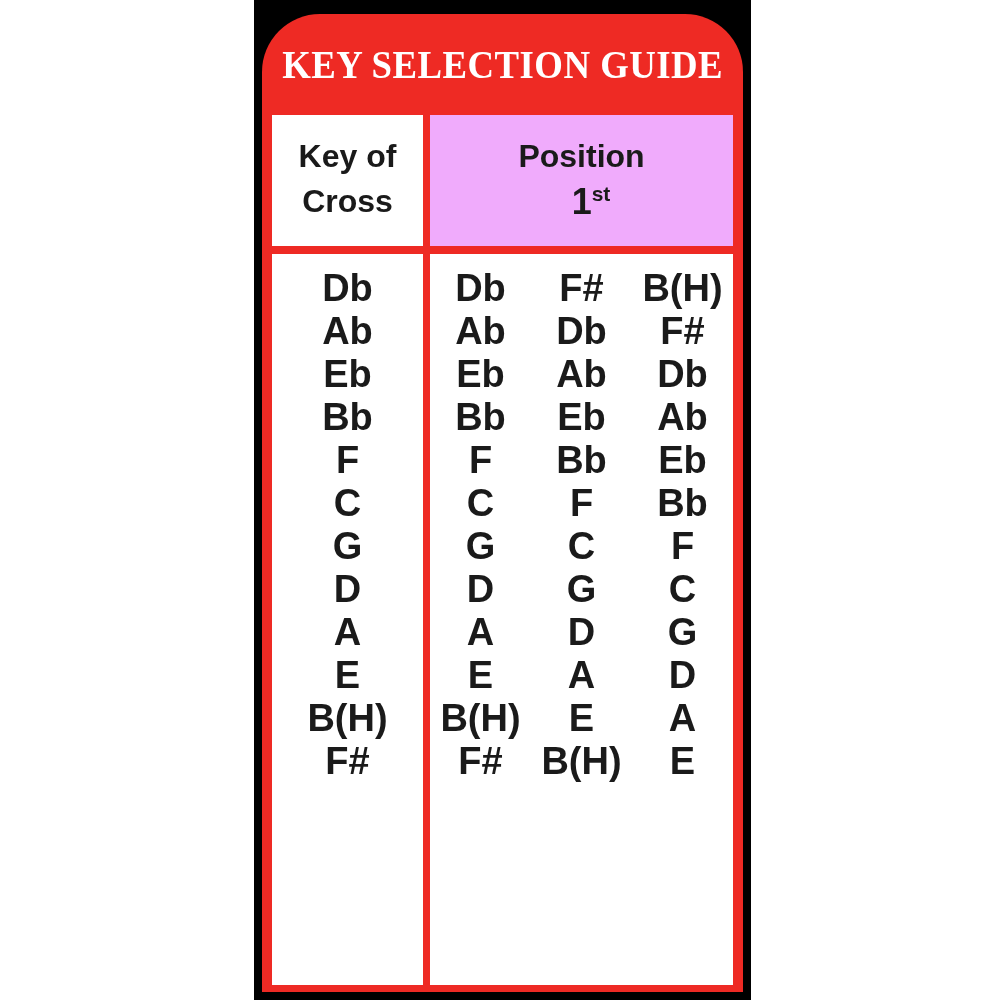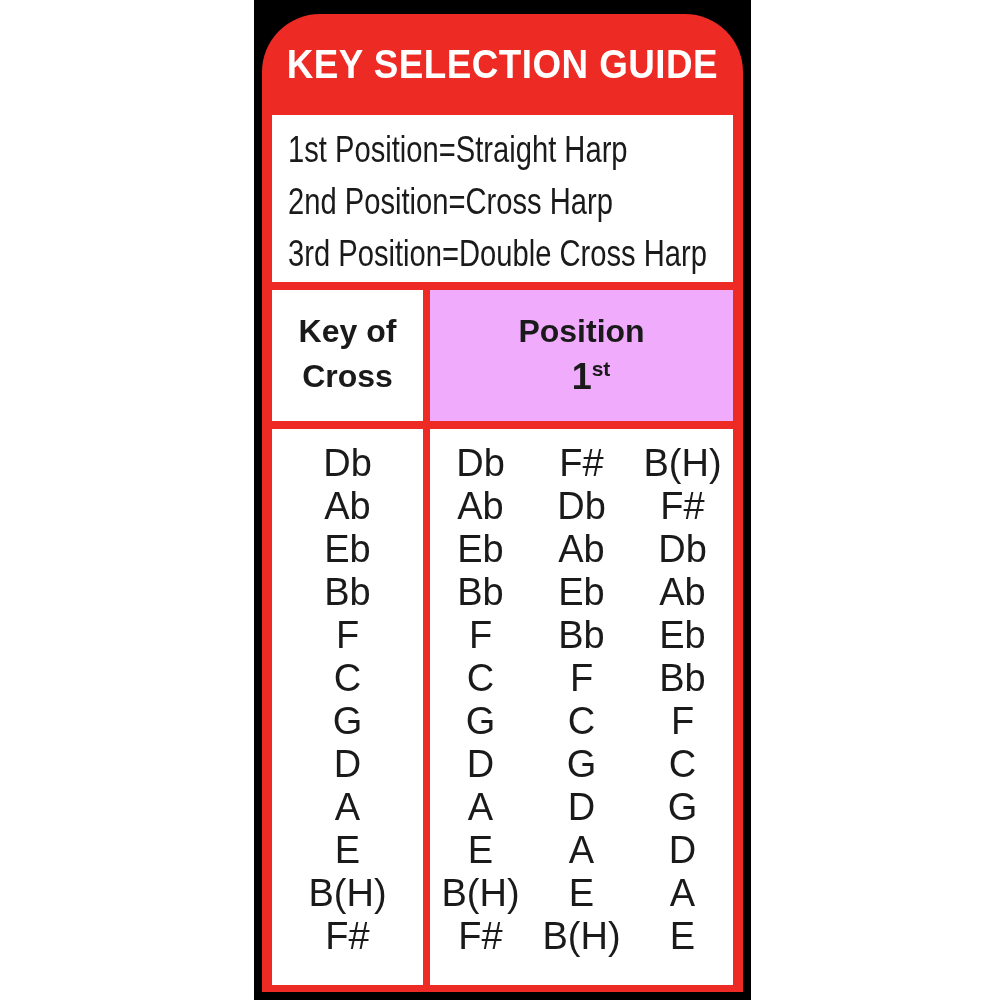--- a/index.html
+++ b/index.html
@@ -24,20 +24,21 @@
     border-radius: 58px 58px 0 0;
     padding: 0 10px 7px 10px;
     display: flex;
     flex-direction: column;
   }
   .title-area {
     height: 101px;
     display: flex;
     align-items: center;
     justify-content: center;
+    font-family: Liberation Serif, serif;
   }
   .title {
     color: #ffffff;
     font-size: 40px;
     font-weight: 800;
     white-space: nowrap;
     transform: scaleX(0.92);
     letter-spacing: 0.5px;
   }
   .info-box {
@@ -80,21 +81,21 @@
     text-align: center;
     font-size: 36px;
     font-weight: 700;
     line-height: 45px;
   }
   .ordinal sup {
     font-size: 21px;
     vertical-align: super;
     line-height: 0;
   }
-  .data-area { flex: 1; }
+  .data-area { flex: 1; font-weight: bold; }
   .key-col, .pos-col {
     background: #ffffff;
     padding-top: 13px;
   }
   .key-col { width: 151px; }
   .pos-col { flex: 1; }
   .krow {
     height: 43px;
     line-height: 43px;
     text-align: center;
@@ -112,25 +113,20 @@
 <body>
 
 <div class="backdrop"></div>
 
 <div class="card">
 
   <div class="title-area">
     <div class="title">KEY SELECTION GUIDE</div>
   </div>
 
-  <div class="info-box">
-    <div class="info-line">1st Position=Straight Harp</div>
-    <div class="info-line">2nd Position=Cross Harp</div>
-    <div class="info-line">3rd Position=Double Cross Harp</div>
-  </div>
 
   <div class="row-flex hdr-area">
     <div class="key-hdr">
       <div>Key of</div>
       <div>Cross</div>
     </div>
     <div class="pos-hdr">
       <div class="pos-hdr-title">Position</div>
       <div class="ordinals">
         <div class="ordinal"><span>1</span><sup>st</sup></div>

